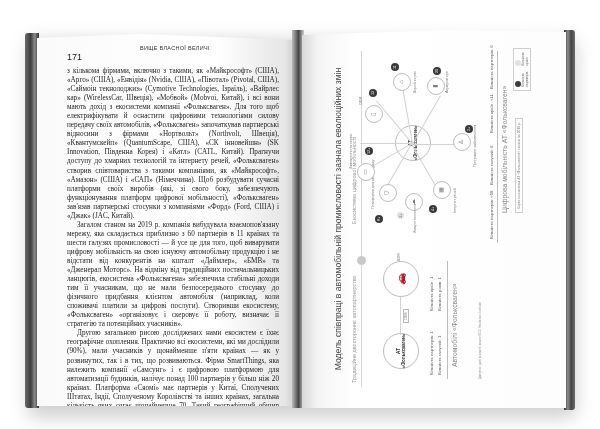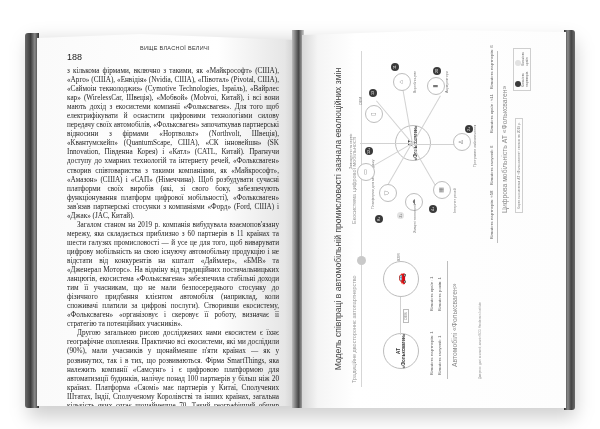--- a/index.html
+++ b/index.html
@@ -92,21 +92,21 @@
 </style>
 </head>
 <body>
 
 <div class="scene">
   <div class="shadow"></div>
   <div class="edge-left"></div>
   <div class="edge-right"></div>
 
   <div class="page page-left">
-    <div class="page-number">188</div>
+    <div class="page-number">171</div>
     <div class="running-head">ВИЩЕ ВЛАСНОЇ ВЕЛИЧІ</div>
     <div class="body-text">
       <p>з кількома фірмами, включно з такими, як «Майкрософт» (США), «Арго» (США), «Енвідія» (Nvidia, США), «Півотал» (Pivotal, США), «Саймоін текнолоджиз» (Cymotive Technologies, Ізраїль), «Вайрлес кар» (WirelessCar, Швеція), «Мобвой» (Mobvoi, Китай), і всі вони мають дохід з екосистеми компанії «Фольксваген». Для того щоб електрифікувати й оснастити цифровими технологіями силову передачу своїх автомобілів, «Фольксваген» започаткував партнерські відносини з фірмами «Нортвольт» (Northvolt, Швеція), «Квантумскейп» (QuantumScape, США), «СК інновейшн» (SK Innovation, Південна Корея) і «Катл» (CATL, Китай). Прагнучи доступу до хмарних технологій та інтернету речей, «Фольксваген» створив співтовариства з такими компаніями, як «Майкрософт», «Амазон» (США) і «САП» (Німеччина). Щоб розбудувати сучасні платформи своїх виробів (які, зі свого боку, забезпечують функціонування платформ цифрової мобільності), «Фольксваген» зав'язав партнерські стосунки з компаніями «Форд» (Ford, США) і «Джак» (JAC, Китай).</p>
       <p>Загалом станом на 2019 р. компанія вибудувала взаємопов'язану мережу, яка складається приблизно з 60 партнерів в 11 країнах та шести галузях промисловості — й усе це для того, щоб виварувати цифрову мобільність на свою існуючу автомобільну продукцію і не відстати від конкурентів на кшталт «Даймлер», «БМВ» та «Дженерал Моторс». На відміну від традиційних постачальницьких ланцюгів, екосистема «Фольксвагена» забезпечила стабільні доходи тим її учасникам, що не мали безпосереднього стосунку до фізичного придбання клієнтом автомобіля (наприклад, коли споживачі платили за цифрові послуги). Створивши екосистему, «Фольксваген» «організовує і скеровує її роботу, визначає її стратегію та потенційних учасників».</p>
       <p>Другою загальною рисою досліджених нами екосистем є їхнє географічне охоплення. Практично всі екосистеми, які ми дослідили (90%), мали учасників у щонайменше п'яти країнах — як у розвинутих, так і в тих, що розвиваються. Фірма SmartThings, яка належить компанії «Самсунг» і є цифровою платформою для автоматизації будинків, налічує понад 100 партнерів у більш ніж 20 країнах. Платформа «Сяомі» має партнерів у Китаї, Сполучених Штатах, Індії, Сполученому Королівстві та інших країнах, загальна кількість яких сягає щонайменше 70. Такий географічний обшир означає, що компаніям доводиться долати культурні бар'єри і вживати заходів для захисту своєї інтелектуальної власності, хоча законодавство в межах географії екосистеми може значно різнитися від країни до країни. Серед таких заходів — обмеження доступу до інтелектуальної власності (ІВ), прагнення тримати на короткому повідці висококласних</p>
     </div>
   </div>
 
   <div class="gutter"></div>
 

